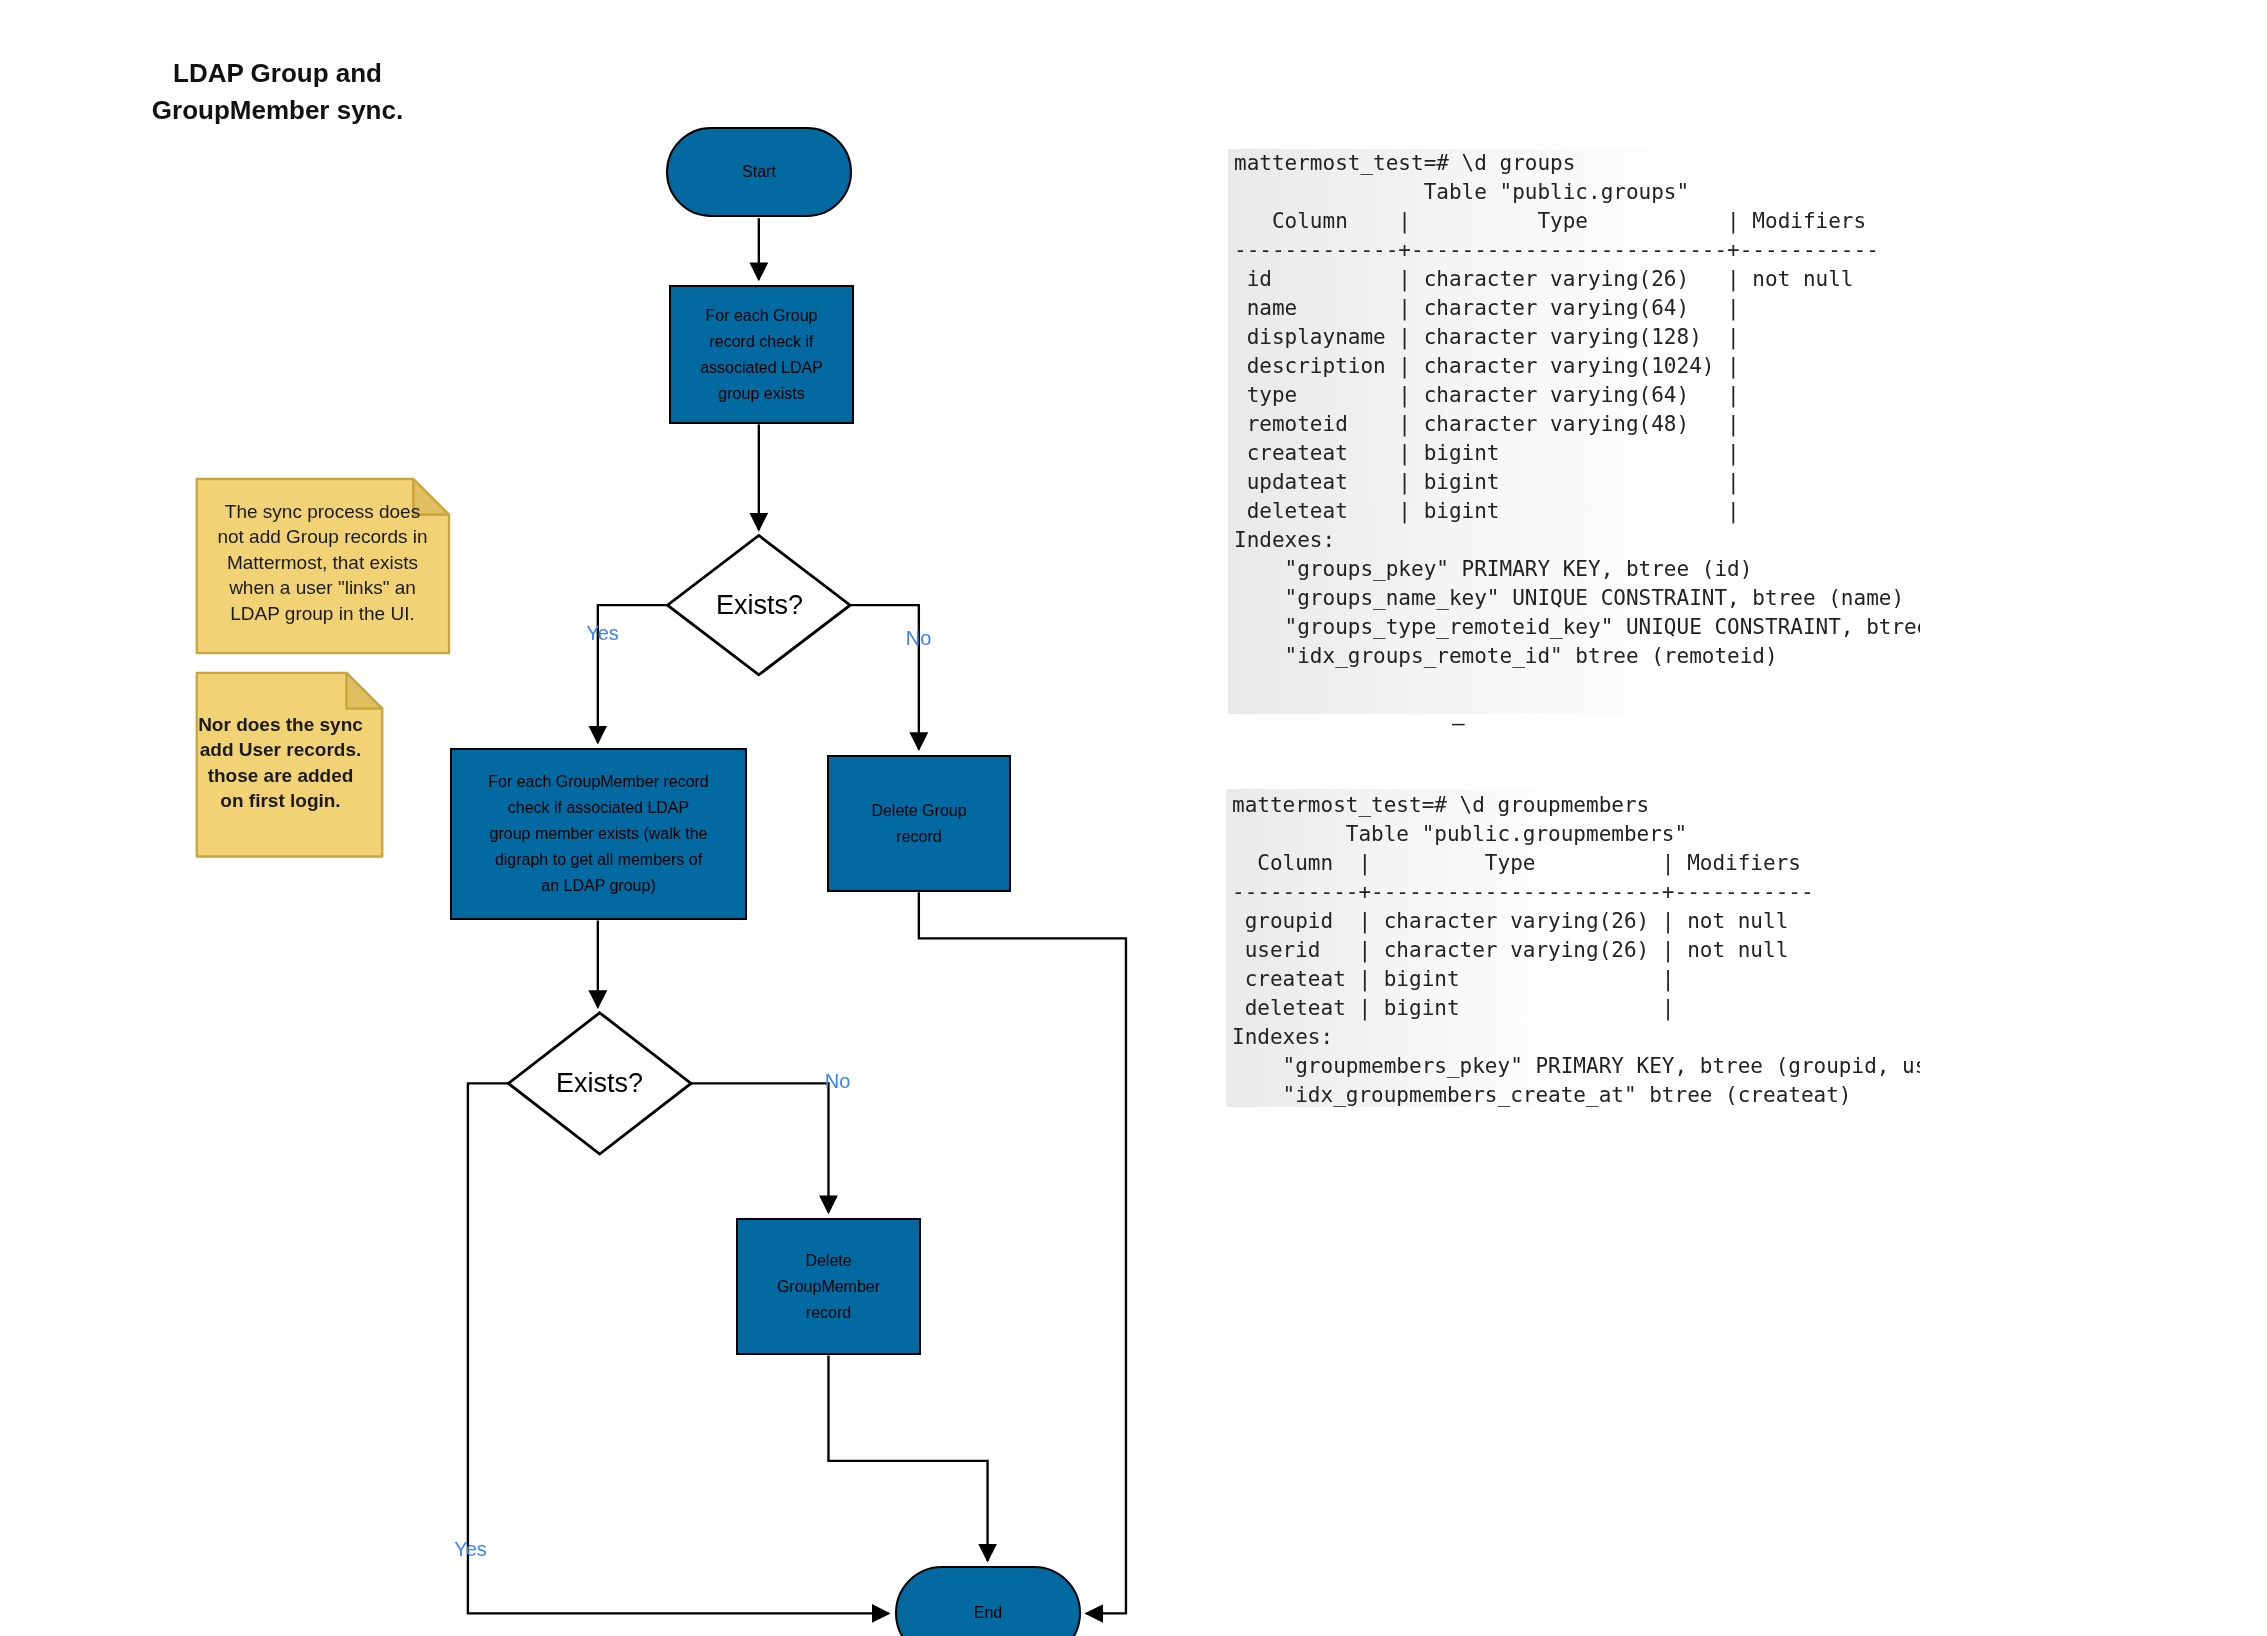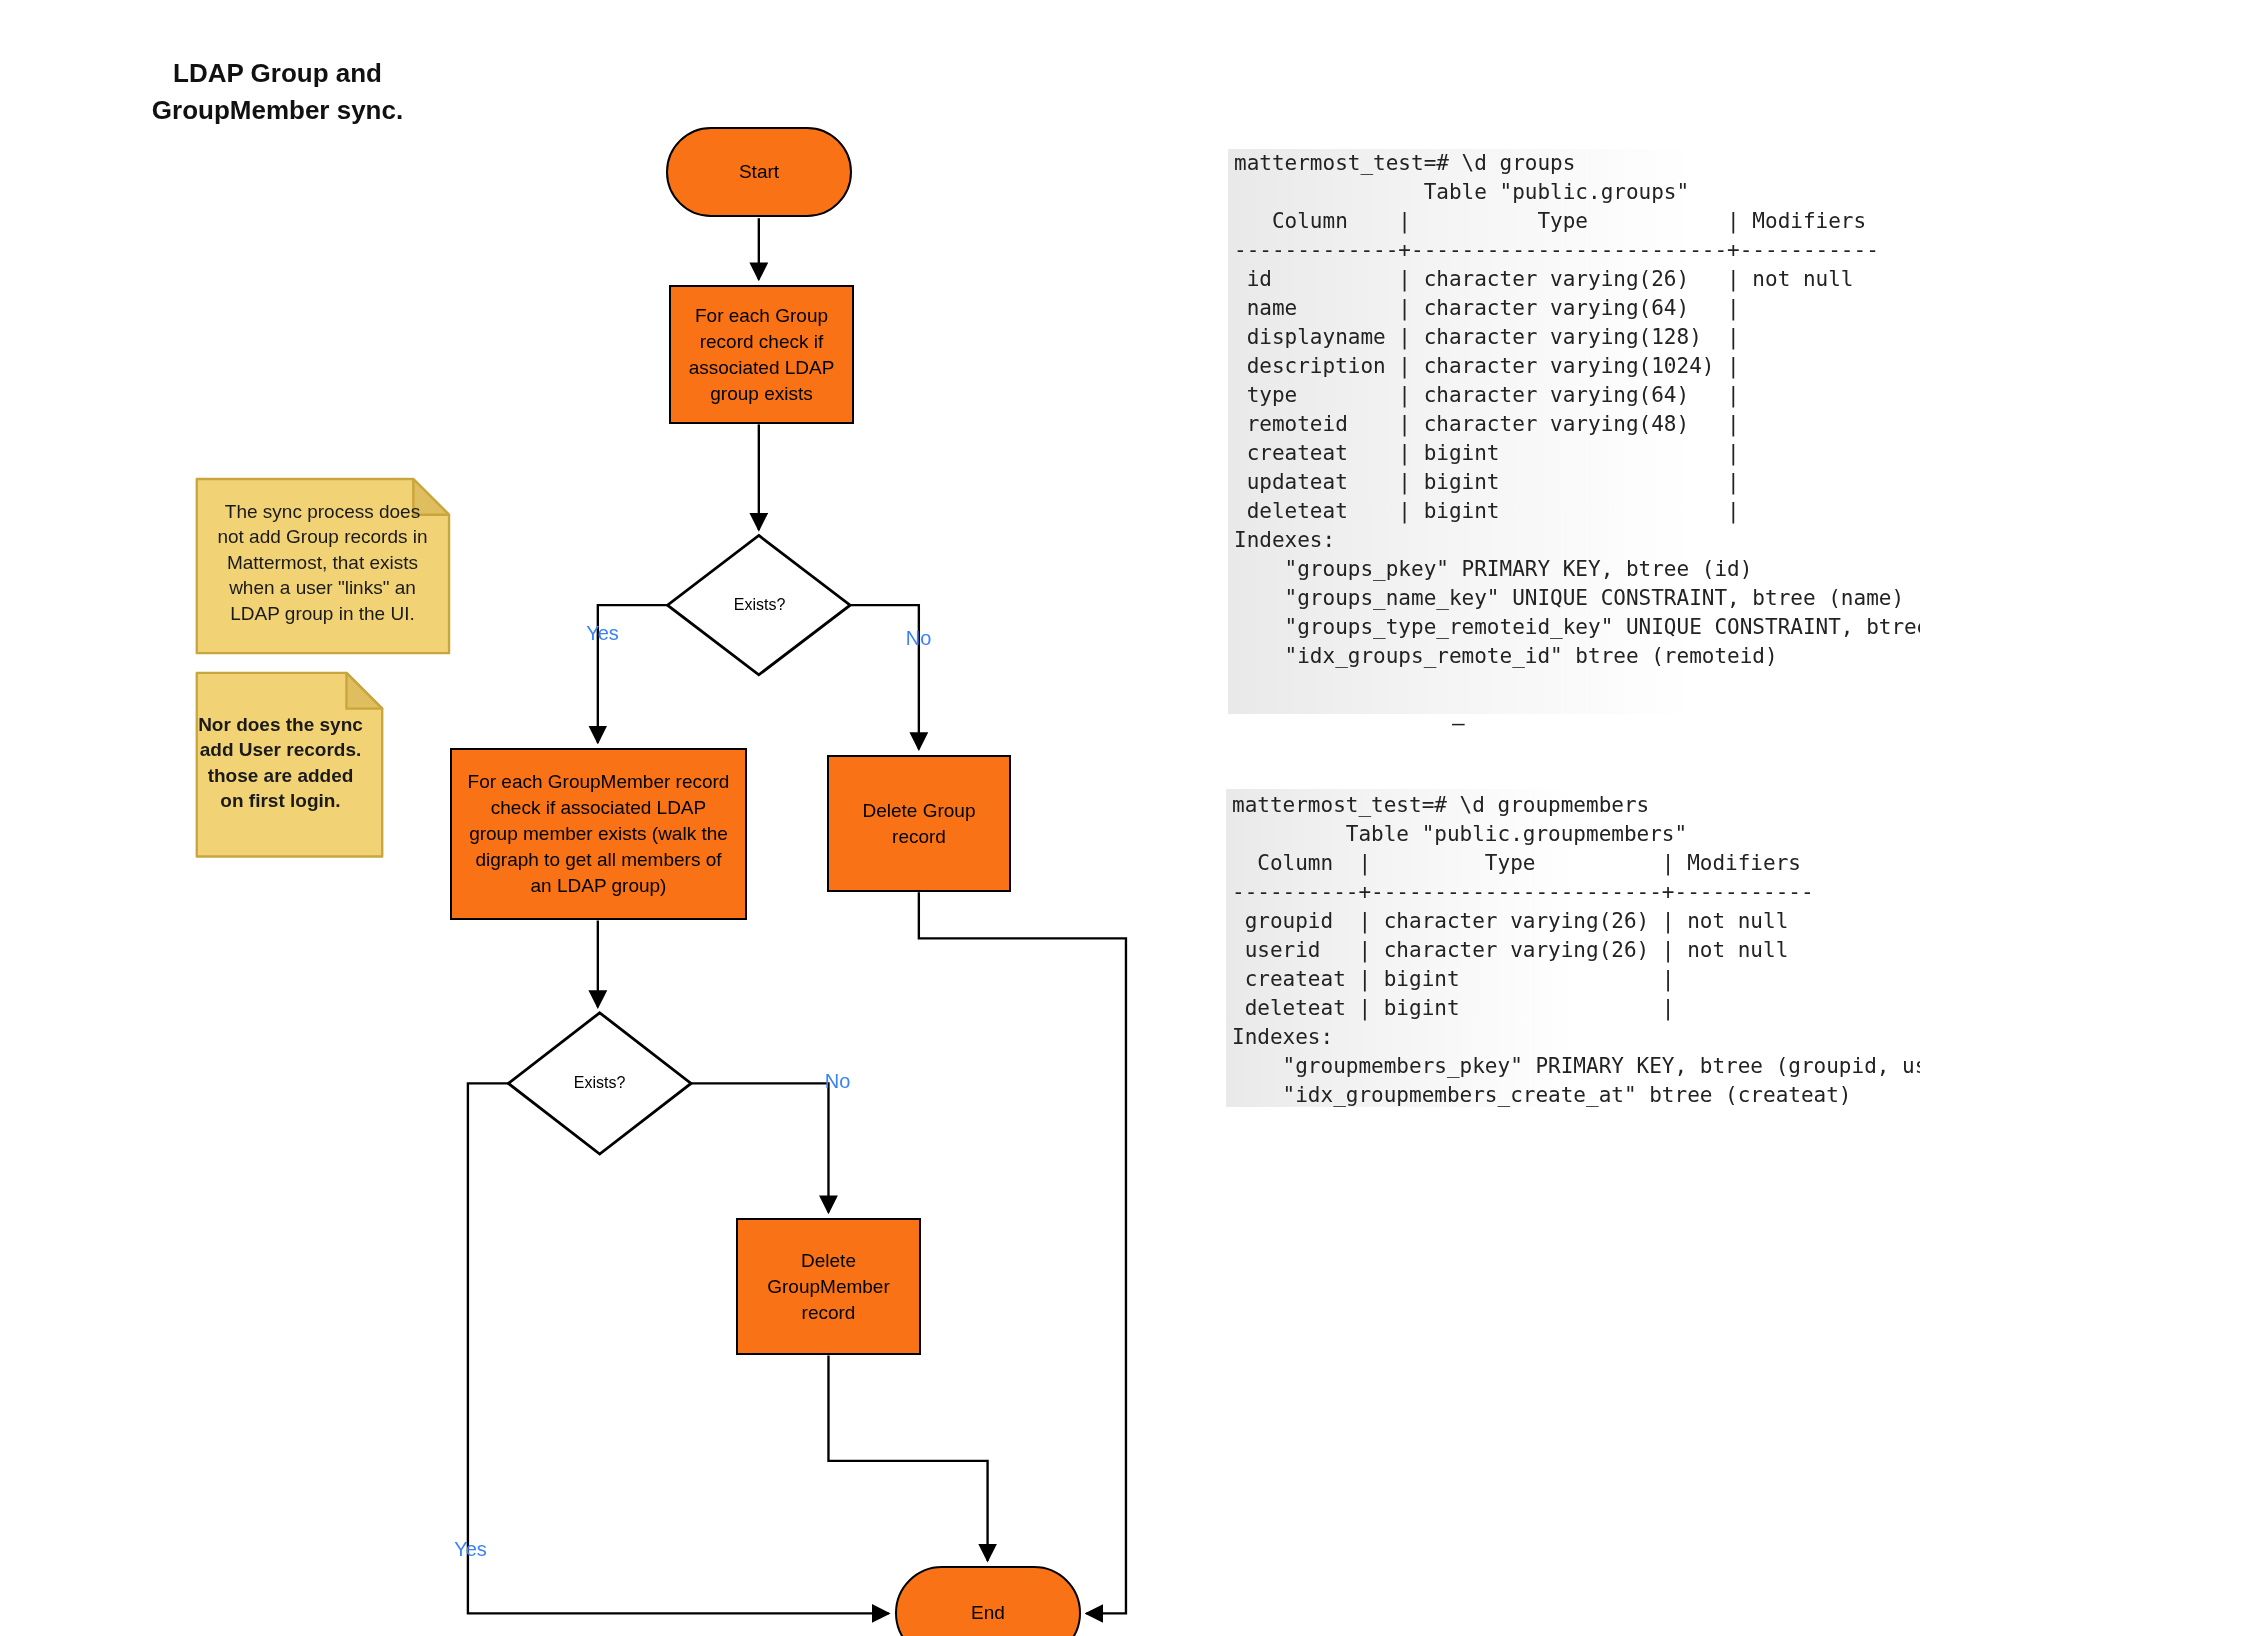--- a/index.html
+++ b/index.html
@@ -3,25 +3,25 @@
 <meta charset="utf-8">
 <style>
   html,body{margin:0;padding:0;background:#fff;}
   #canvas{position:relative;width:1920px;height:1637px;background:#ffffff;overflow:hidden;
           font-family:"Liberation Sans",sans-serif;color:#000;margin-top:38px;}
   #wires{position:absolute;left:0;top:0;width:2267px;height:1637px;}
   .abs{position:absolute;}
   .title{left:89px;top:17px;width:377px;text-align:center;font-size:26px;font-weight:bold;
          line-height:37px;white-space:pre-line;color:#111;}
   .node{display:flex;align-items:center;justify-content:center;text-align:center;
-        background:#f97316;border:2.8px solid #000;font-size:19px;line-height:26px;
+        background:#0369a1;border:2.8px solid #000;font-size:16px;line-height:26px;
         white-space:pre-line;box-sizing:border-box;}
   .pill{border-radius:47px;}
   .dlabel{display:flex;align-items:center;justify-content:center;text-align:center;
-          font-size:16px;}
+          font-size:27px;}
   .elabel{font-size:20px;text-align:center;width:79px;color:#3b82f6;}
   .notetext{white-space:pre-line;text-align:center;font-size:19px;line-height:25.4px;color:#1a1a1a;}
   .term{font-family:"DejaVu Sans Mono","Liberation Mono",monospace;font-size:21px;
         line-height:29px;white-space:pre;color:#222;}
   .panel{background:linear-gradient(90deg,#e9e9e9 0%,#f4f4f4 28%,#ffffff 62%);}
 </style>
 </head>
 <body>
 
 <div id="canvas">

